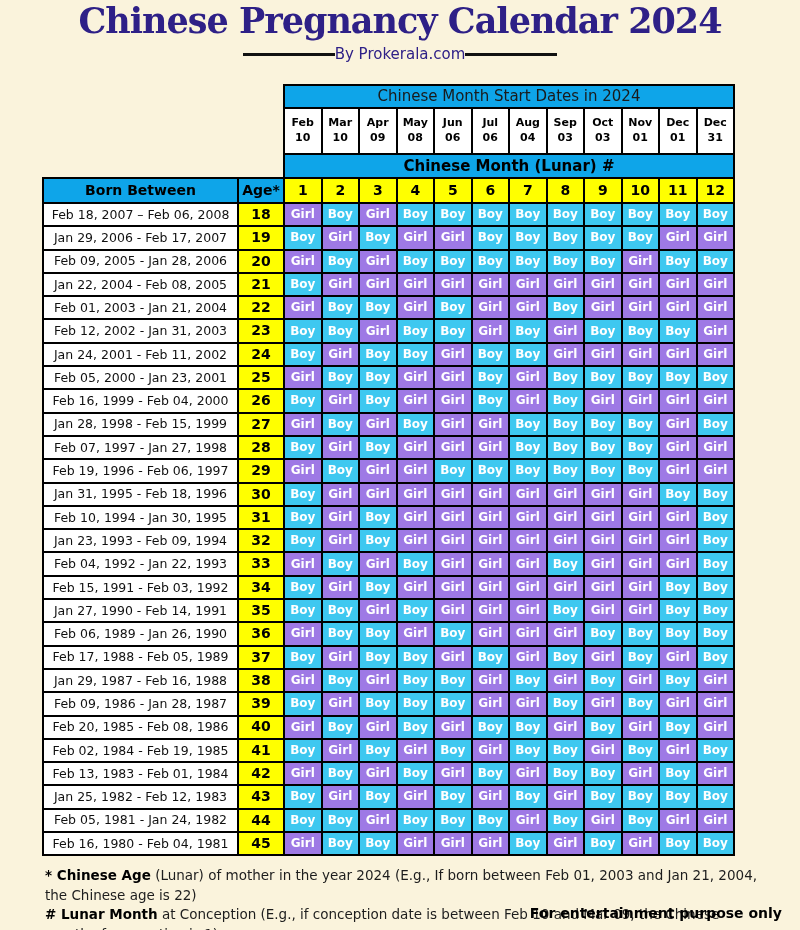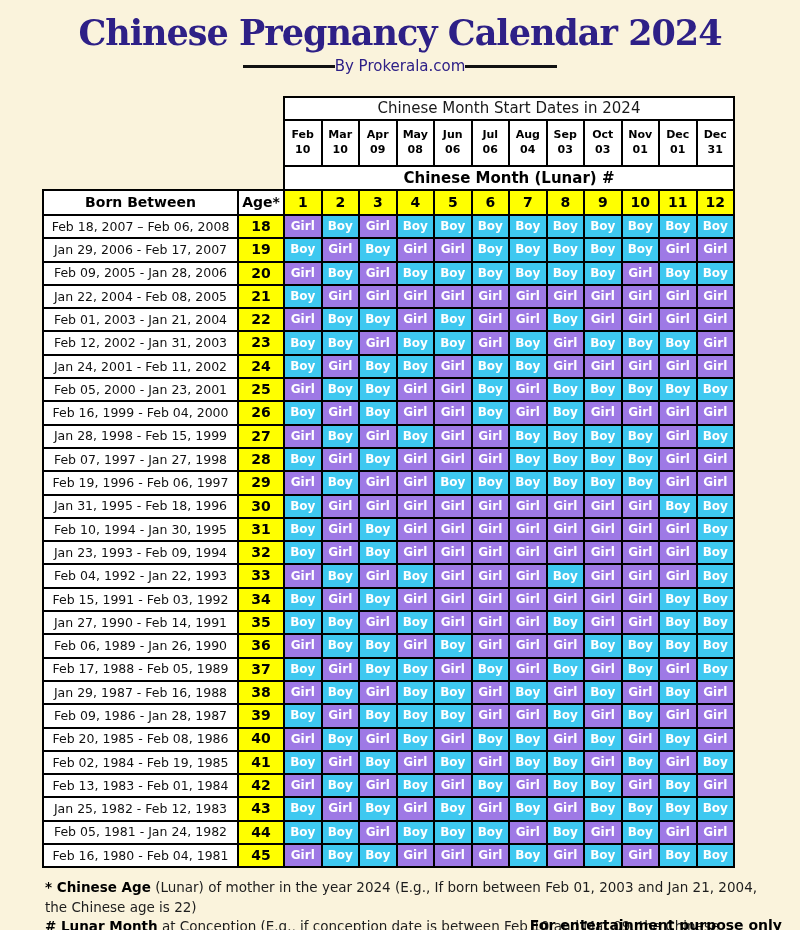--- a/index.html
+++ b/index.html
@@ -7,21 +7,20 @@
   body {
     width:800px; height:930px;
     background:#FAF3DC;
     font-family:"DejaVu Sans", sans-serif;
     position:relative;
     overflow:hidden;
   }
   .page { width:800px; height:930px; position:relative; }
 
   .title {
-    margin-top:12px;
     text-align:center;
     font-family:"DejaVu Serif", serif;
     font-weight:bold;
     font-size:35px;
     letter-spacing:-1px;
     color:#2E2087;
   }
   .byline {
     margin-top:4px;
     display:flex; align-items:center; justify-content:center; 
@@ -32,21 +31,21 @@
   table.calendar {
     position:absolute; left:42px; top:84px;
     width:693px;
     border-collapse:collapse;
     table-layout:fixed;
   }
   td { padding:0; text-align:center; vertical-align:middle; line-height:1.1; }
   td.blank { border:none; background:transparent; }
 
   .green-head {
-    background:#ffffff;
+    background:#0ea5e9;
     border:2px solid #000;
     color:#1a1a1a;
     font-size:15px;
   }
   tr.month-start-row { height:23px; }
   tr.dates-row { height:46px; }
   tr.lunar-row { height:24px; }
   tr.colhead-row { height:25px;padding-left:28px; }
   .lunar-head, .born-head, .age-head { font-weight:bold; font-size:15px; color:#000; }
   .born-head, .age-head { font-size:14px; }

